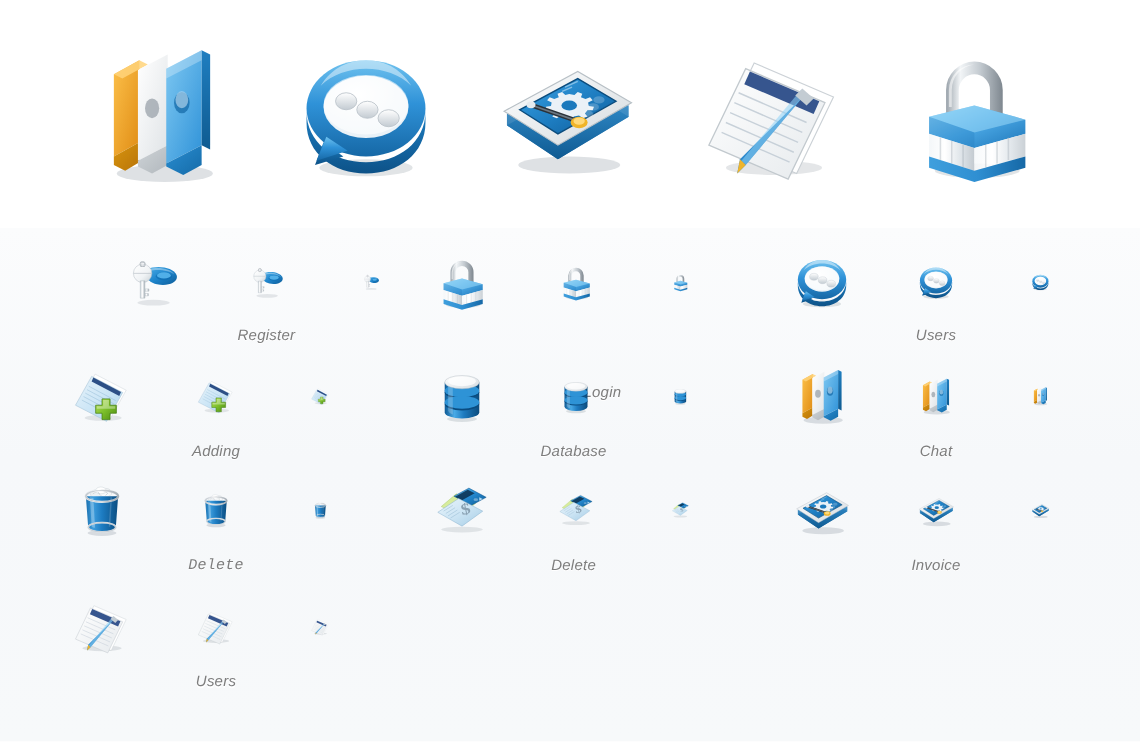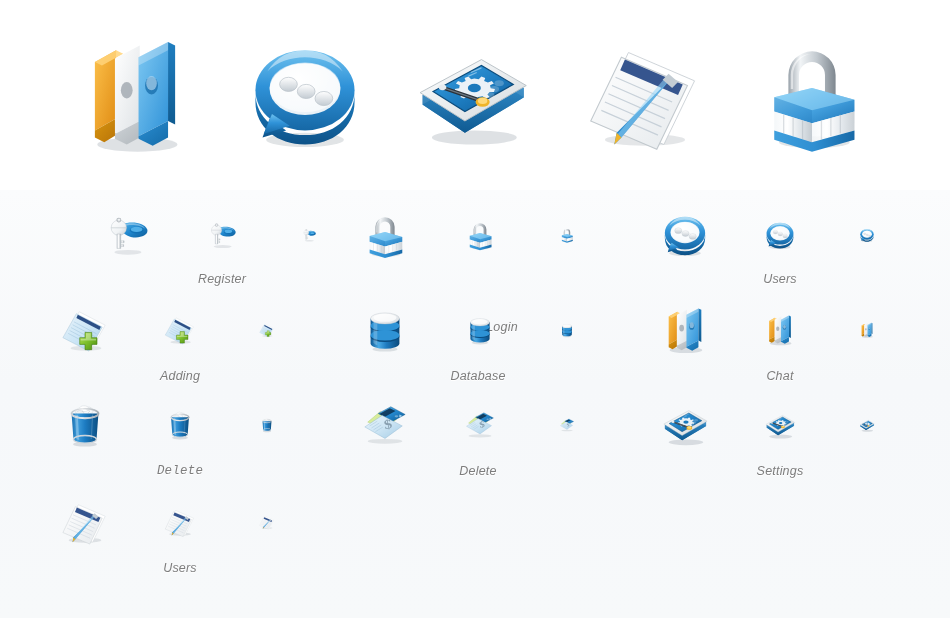--- a/index.html
+++ b/index.html
@@ -1494,21 +1494,21 @@
  <path d="M26 44 L58 55" stroke="#2b3239" stroke-width="3.2" stroke-linecap="round"></path>
  <path d="M26 44 L58 55" stroke="#6b7782" stroke-width="1.2" stroke-linecap="round"></path>
  <ellipse cx="25" cy="43.5" rx="3.2" ry="2.4" fill="#e6ebef"></ellipse>
 
  <ellipse cx="59" cy="56" rx="6" ry="4" fill="#f0b429"></ellipse>
  <ellipse cx="59" cy="55" rx="4" ry="2.6" fill="#ffd97a"></ellipse>
 </svg>
           </span>
         </span>
       </div>
-      <div class="lbl" style="left: 710px; top: 274px; width: 140px;">Settings</div>
+      <div class="lbl" style="left: 710px; top: 274px; width: 140px;">Invoice</div>
     </div>
     <div class="grp" style="left: 0px; top: 0px; width: 950px; height: 95px;">
       <div class="slot" style="left: 55px; top: 302px; width: 60px; height: 60px;">
         <span class="ico" style="width: 48px; height: 48px;">
           <span style="display: block; width: 100px; height: 100px; transform: scale(0.48); transform-origin: left top;">
 <svg viewBox="0 0 100 100" width="100" height="100">
  <defs>
   <linearGradient id="pg" x1="0" y1="0" x2="1" y2="1">
     <stop offset="0" stop-color="#ffffff"></stop>
                   <stop offset="1" stop-color="#e6eaed"></stop>

